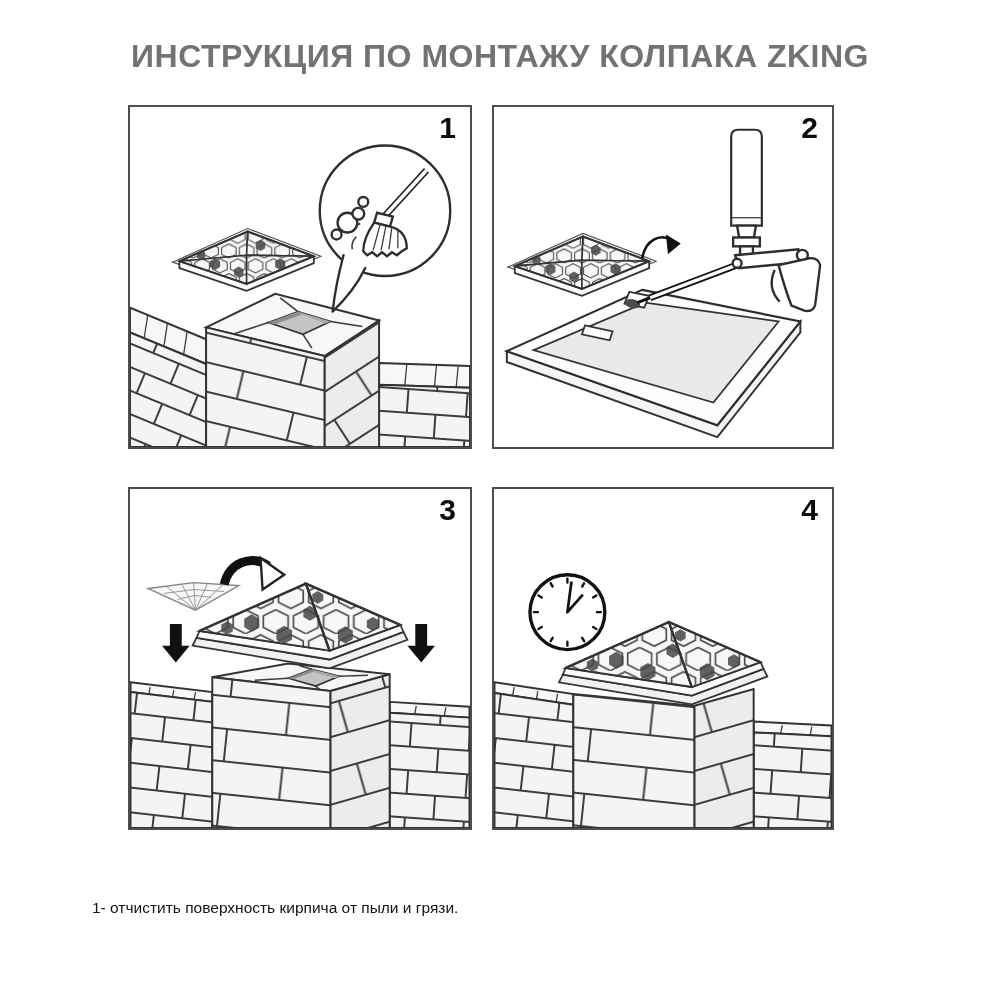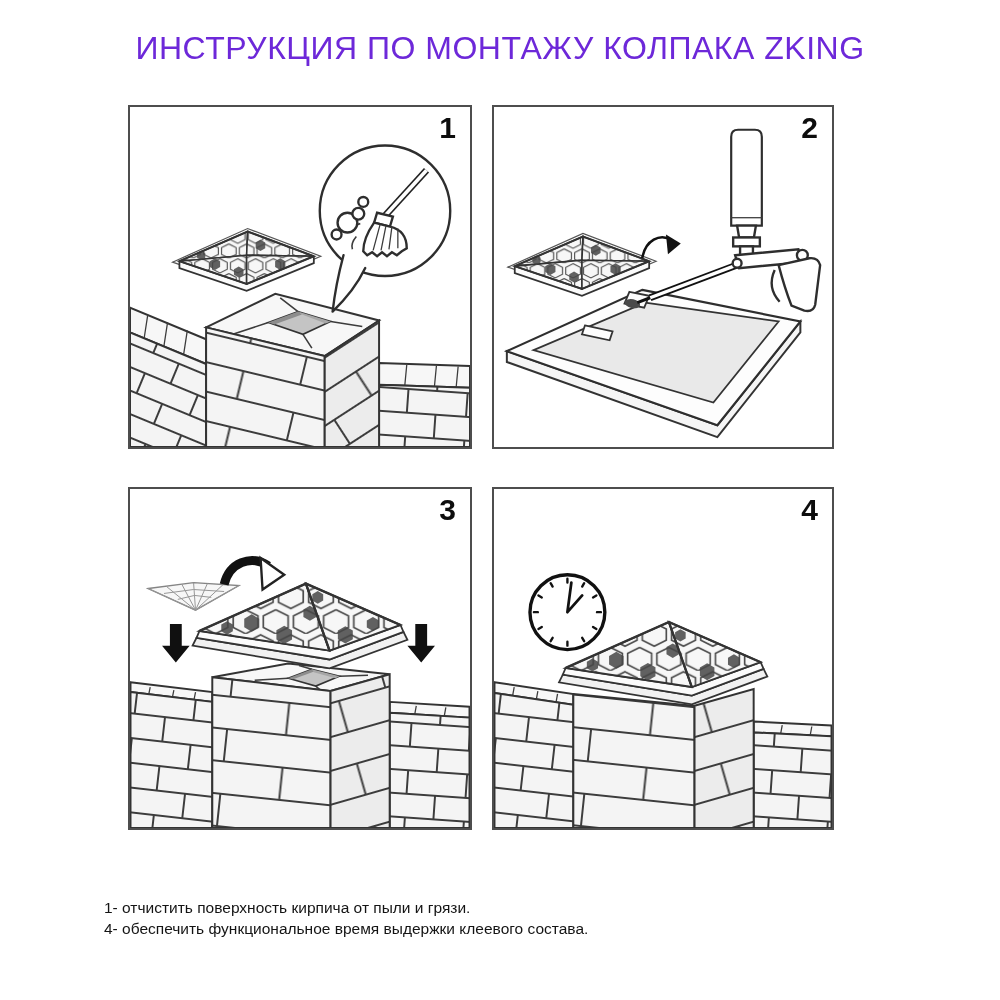--- a/index.html
+++ b/index.html
@@ -1,27 +1,27 @@
 <!DOCTYPE html>
 <html><head>
 <meta charset="utf-8">
 <style>
   html,body{margin:0;padding:0;background:#fff;}
   body{width:1000px;height:1000px;position:relative;overflow:hidden;
        font-family:"Liberation Sans","DejaVu Sans",sans-serif;color:#141414;}
-  .title{position:absolute;top:30px;left:0;width:1000px;text-align:center;
-         font-size:32px;font-weight:400;letter-spacing:.5px;color:#6d28d9;white-space:nowrap;}
+  .title{position:absolute;top:38px;left:0;width:1000px;text-align:center;
+         font-size:32px;font-weight:700;letter-spacing:.5px;color:#737373;white-space:nowrap;}
   .panel{position:absolute;border:2px solid #4e4e4e;background:#fff;box-sizing:border-box;}
   #p1{left:128px;top:105px;width:344px;height:344px;}
   #p2{left:492px;top:105px;width:342px;height:344px;}
   #p3{left:128px;top:487px;width:344px;height:343px;}
   #p4{left:492px;top:487px;width:342px;height:343px;}
   .art{position:absolute;left:0;top:0;width:100%;height:100%;}
   .num{position:absolute;top:6px;right:14px;font-size:30px;font-weight:800;color:#0d0d0d;line-height:1;}
-  .instr{position:absolute;left:104px;top:897px;width:870px;font-size:15.5px;line-height:21.4px;}
+  .instr{position:absolute;left:92px;top:897px;width:870px;font-size:15.5px;line-height:21.4px;}
   .instr div{white-space:nowrap;}
   
   .face{fill:#f7f7f7;stroke:#333;stroke-width:2;}
   .edge{stroke:#333;stroke-width:2;}
   .edge2{stroke:#2e2e2e;stroke-width:2.4;}
   .edge2r{stroke:#2e2e2e;stroke-width:2.4;stroke-linecap:round;fill:none;}
   .ln{stroke:#3c3c3c;stroke-width:1.6;fill:none;}
   .thin{stroke-width:1.3;}
 </style>
 </head>
@@ -255,14 +255,13 @@
       <circle cx="74" cy="125" r="38" fill="#fff" stroke="#111" stroke-width="3.4"></circle>
       <path stroke="#111" stroke-width="2.4" stroke-linecap="round" d="M74,95 L74,91 M89,99 L91,95.6 M100,110 L103.4,108 M104,125 L108,125 M100,140 L103.4,142 M89,151 L91,154.4 M74,155 L74,159 M59,151 L57,154.4 M48,140 L44.6,142 M44,125 L40,125 M48,110 L44.6,108 M59,99 L57,95.6"></path>
       <path stroke="#111" stroke-width="2.8" stroke-linecap="round" fill="none" d="M74,125 L78,95 M74,125 L89,108"></path>
     </g>
   </svg>
   <div class="num">4</div>
 </div>
 
 <div class="instr">
   <div>1- отчистить поверхность кирпича от пыли и грязи.</div>
-  <div>4- обеспечить функциональное время выдержки клеевого состава.</div>
 </div>
 
 </body></html>

